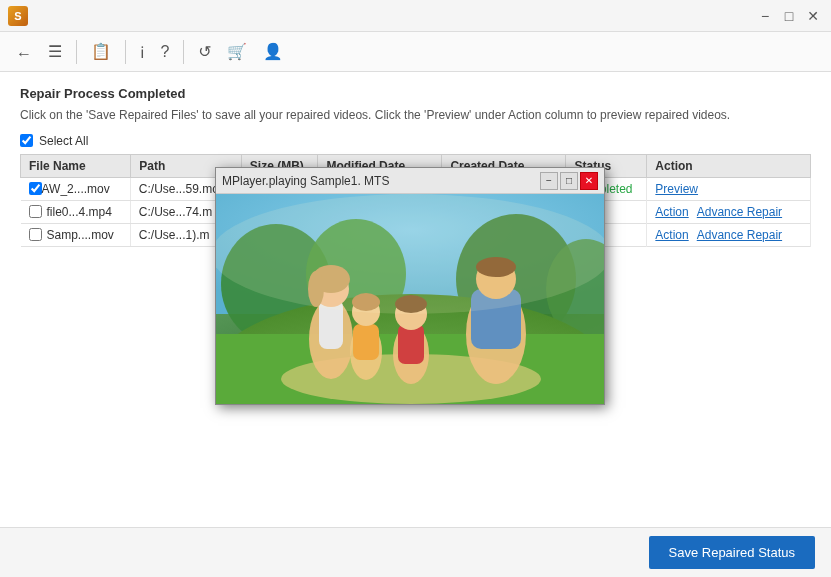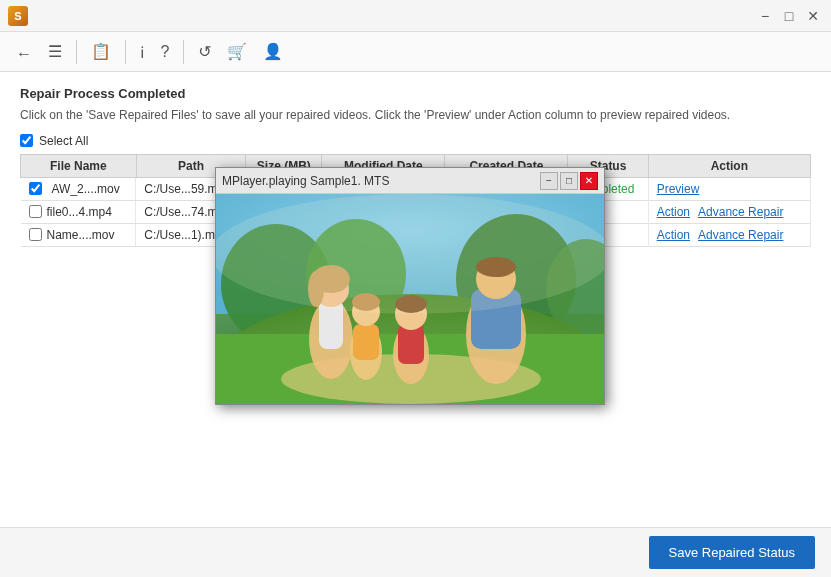--- a/index.html
+++ b/index.html
@@ -131,21 +131,21 @@
       width: 100%;
       border-collapse: collapse;
       font-size: 12px;
     }
     .file-table thead tr {
       background: #e8e8e8;
       border: 1px solid #ccc;
     }
     .file-table thead th {
       padding: 4px 8px;
-      text-align: center;
+      text-align: left;
       font-weight: 600;
       color: #333;
       border-right: 1px solid #ccc;
       white-space: nowrap;
     }
     .file-table tbody tr {
       border-bottom: 1px solid #e0e0e0;
       background: white;
     }
     .file-table tbody td {
@@ -305,21 +305,21 @@
         <th>Size (MB)</th>
         <th>Modified Date</th>
         <th>Created Date</th>
         <th>Status</th>
         <th>Action</th>
       </tr>
     </thead>
     <tbody id="table-body">
 
     <tr>
-          <td style="display: flex; align-items: center; gap: 10px;">
+          <td style="display: flex; align-items: center; gap: 0;">
             <input type="checkbox" checked="" style="cursor: pointer;">
             <span>AW_2....mov</span>
           </td>
           <td>C:/Use...59.mov</td>
           <td>23.25</td>
           <td>2017.0...AM 01:30</td>
           <td>2019.1...PM 02:49</td>
           <td style="color: rgb(40, 167, 69);">Completed</td>
           <td><span class="action-link">Preview</span></td>
         </tr>
@@ -331,21 +331,21 @@
           <td>C:/Use...74.m</td>
           <td></td>
           <td></td>
           <td></td>
           <td></td>
           <td><span class="action-link">Action</span><span class="action-link">Advance Repair</span></td>
         </tr>
         <tr>
           <td style="display: flex; align-items: center; gap: 5px;">
             <input type="checkbox" style="cursor: pointer;">
-            <span>Name....mov</span>
+            <span>Samp....mov</span>
           </td>
           <td>C:/Use...1).m</td>
           <td></td>
           <td></td>
           <td></td>
           <td></td>
           <td><span class="action-link">Action</span><span class="action-link">Advance Repair</span></td>
         </tr>
       </tbody>
   </table>

